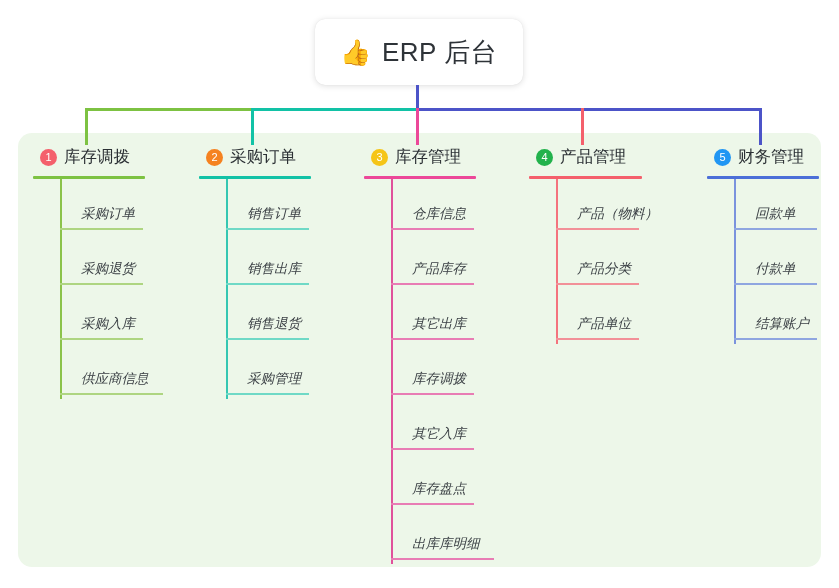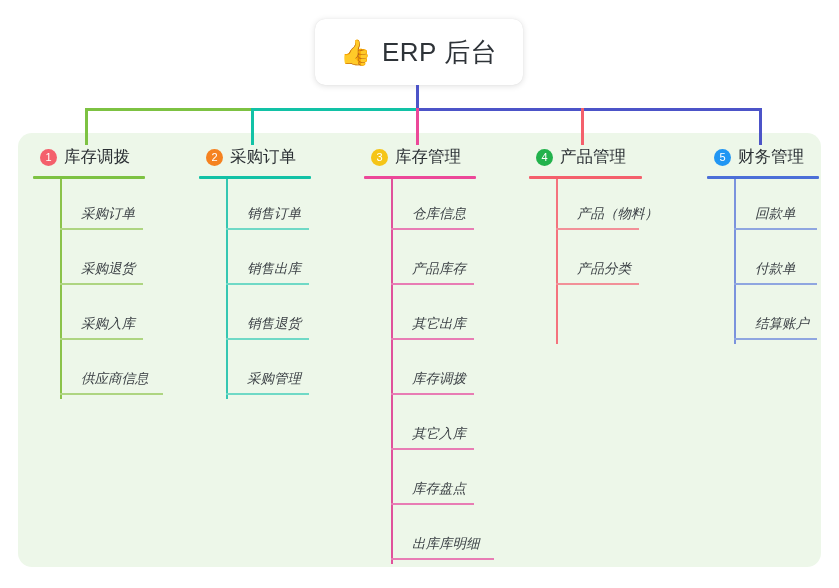--- a/index.html
+++ b/index.html
@@ -255,20 +255,24 @@
         <div class="leaves">
           <div class="spine" style="background: rgb(244, 115, 125); height: 165px;"></div>
           <div class="leaf">
             <span class="leaf-label">产品（物料）</span>
             <div class="leaf-rule" style="background: rgb(242, 144, 152); width: 83px;"></div>
           </div>
           <div class="leaf">
             <span class="leaf-label">产品分类</span>
             <div class="leaf-rule" style="background: rgb(242, 144, 152); width: 83px;"></div>
           </div>
+          <div class="leaf">
+            <span class="leaf-label">产品单位</span>
+            <div class="leaf-rule" style="background: rgb(242, 144, 152); width: 83px;"></div>
+          </div>
         </div>
       </div>
       <div class="column" style="left: 707px;">
         <div class="col-header">
           <span class="badge" style="background: rgb(33, 150, 243);">5</span>
           <span class="col-title">财务管理</span>
         </div>
         <div class="col-rule" style="background: rgb(76, 111, 216); width: 112px;"></div>
         <div class="leaves">
           <div class="spine" style="background: rgb(123, 147, 221); height: 165px;"></div>

